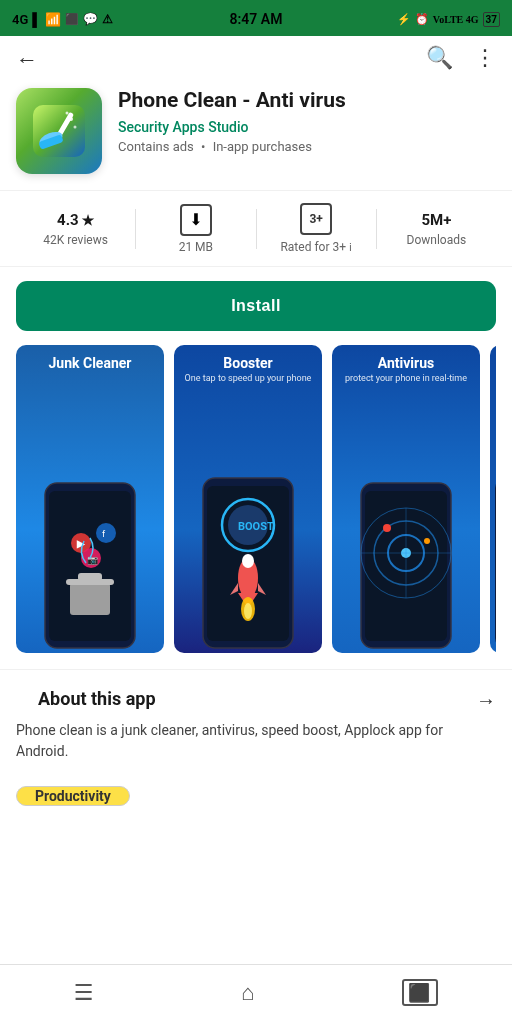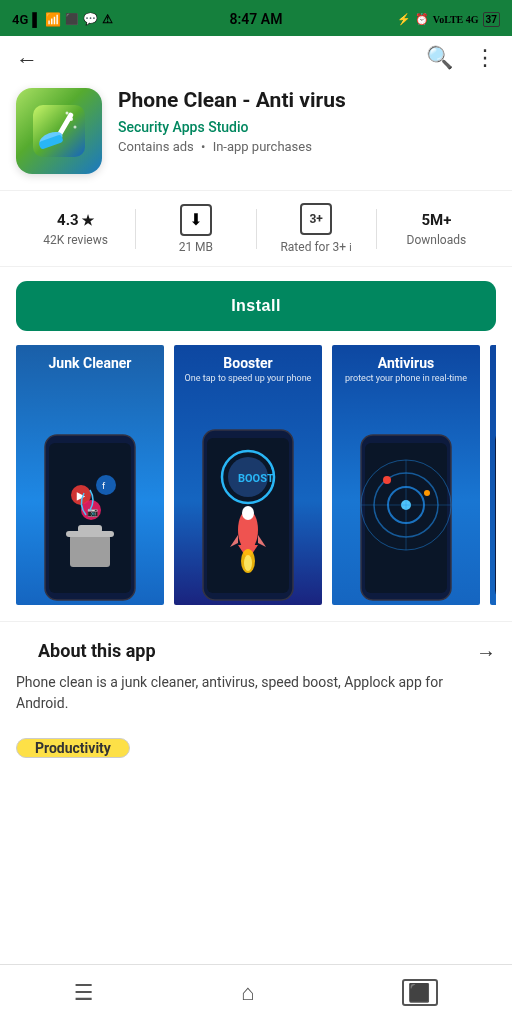--- a/index.html
+++ b/index.html
@@ -208,22 +208,22 @@
     .screenshots-scroll {
       display: flex;
       gap: 10px;
       overflow-x: auto;
       scrollbar-width: none;
     }
     .screenshots-scroll::-webkit-scrollbar { display: none; }
     .screenshot-card {
       flex-shrink: 0;
       width: 148px;
-      height: 260px;
-      border-radius: 2px;
+      height: 308px;
+      border-radius: 10px;
       overflow: hidden;
       background: #1565c0;
       position: relative;
     }
     .screenshot-label {
       position: absolute;
       top: 10px;
       left: 0;
       right: 0;
       text-align: center;

